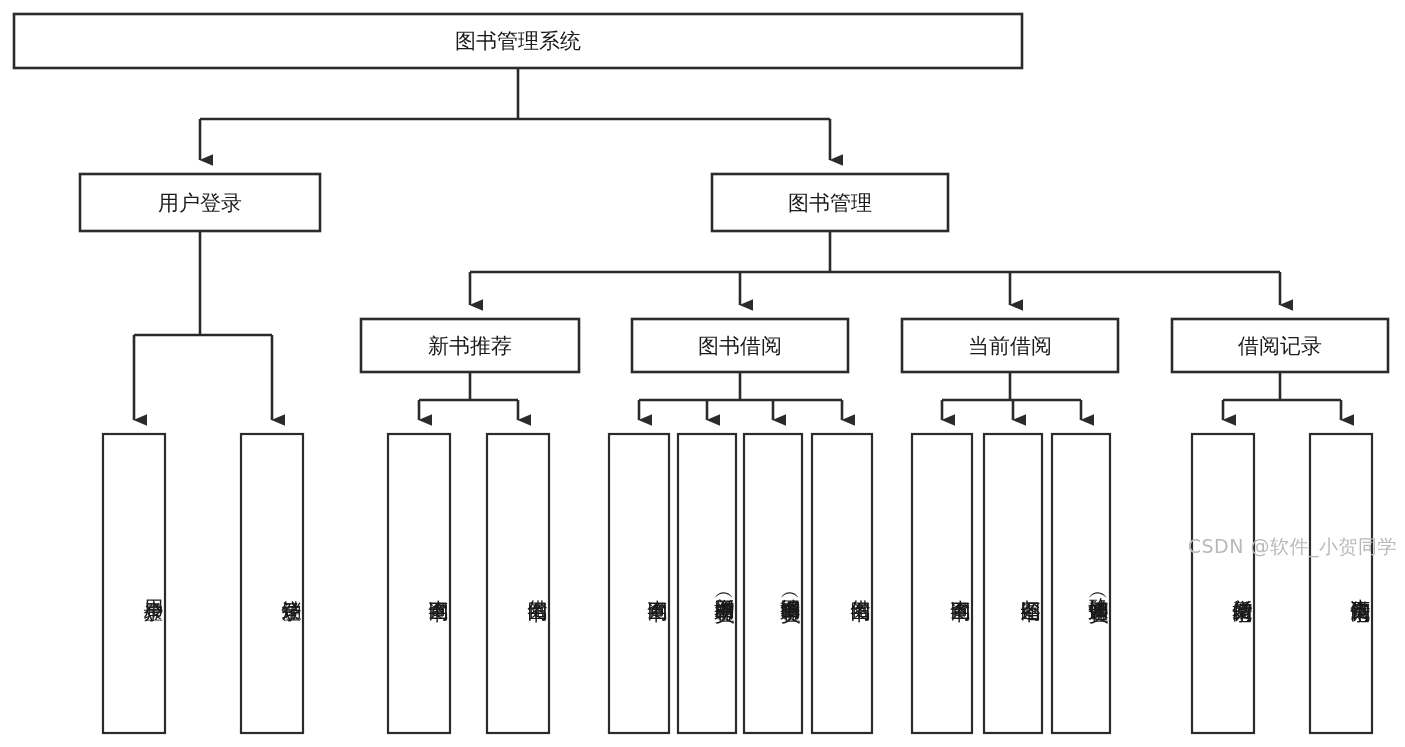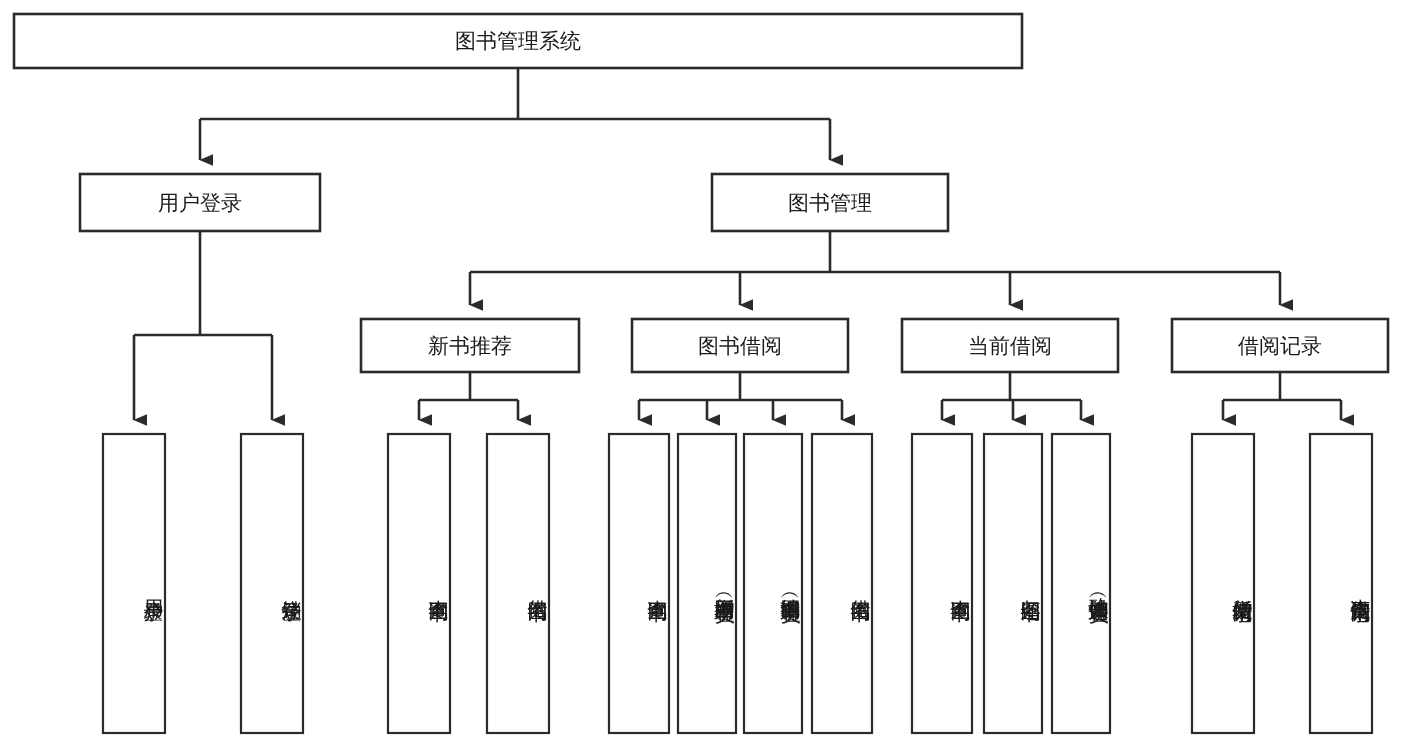--- a/index.html
+++ b/index.html
@@ -165,13 +165,14 @@
       <div class="vlabel" style="left: 609px; width: 60px; top: 535.1px; height: 102.8px;">查询图书</div>
       <div class="vlabel" style="left: 678px; width: 58px; top: 474.6px; height: 223.8px;">新增图书（管理员）</div>
       <div class="vlabel" style="left: 744px; width: 58px; top: 474.6px; height: 223.8px;">编辑图书（管理员）</div>
       <div class="vlabel" style="left: 812px; width: 60px; top: 535.1px; height: 102.8px;">借阅图书</div>
       <div class="vlabel" style="left: 912px; width: 60px; top: 535.1px; height: 102.8px;">查询图书</div>
       <div class="vlabel" style="left: 984px; width: 58px; top: 535.1px; height: 102.8px;">归还图书</div>
       <div class="vlabel" style="left: 1052px; width: 58px; top: 474.6px; height: 223.8px;">确认归还（管理员）</div>
       <div class="vlabel" style="left: 1192px; width: 62px; top: 510.9px; height: 151.2px;">新增借阅记录</div>
       <div class="vlabel" style="left: 1310px; width: 62px; top: 510.9px; height: 151.2px;">查询借阅记录</div>
     </div>
+  <div class="watermark-text">CSDN @软件_小贺同学</div>
 </div>
 
 </body></html>

